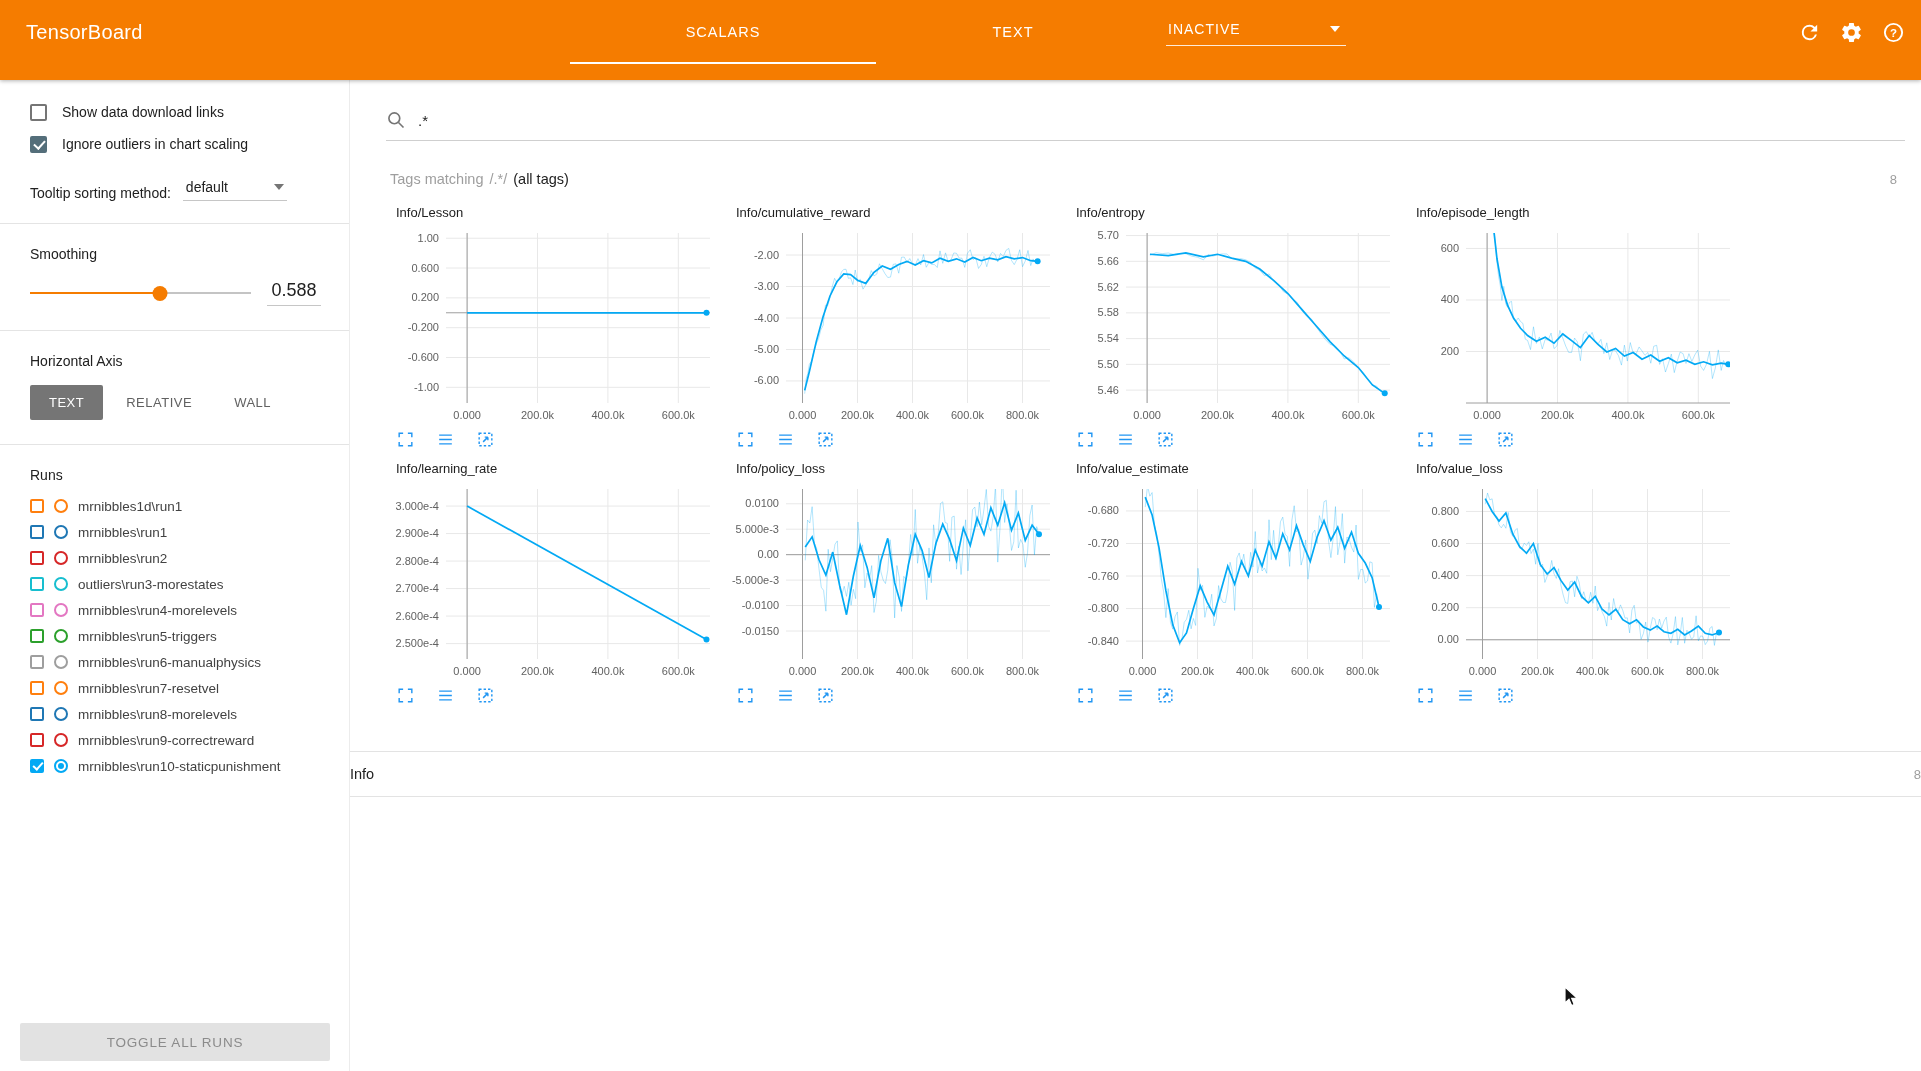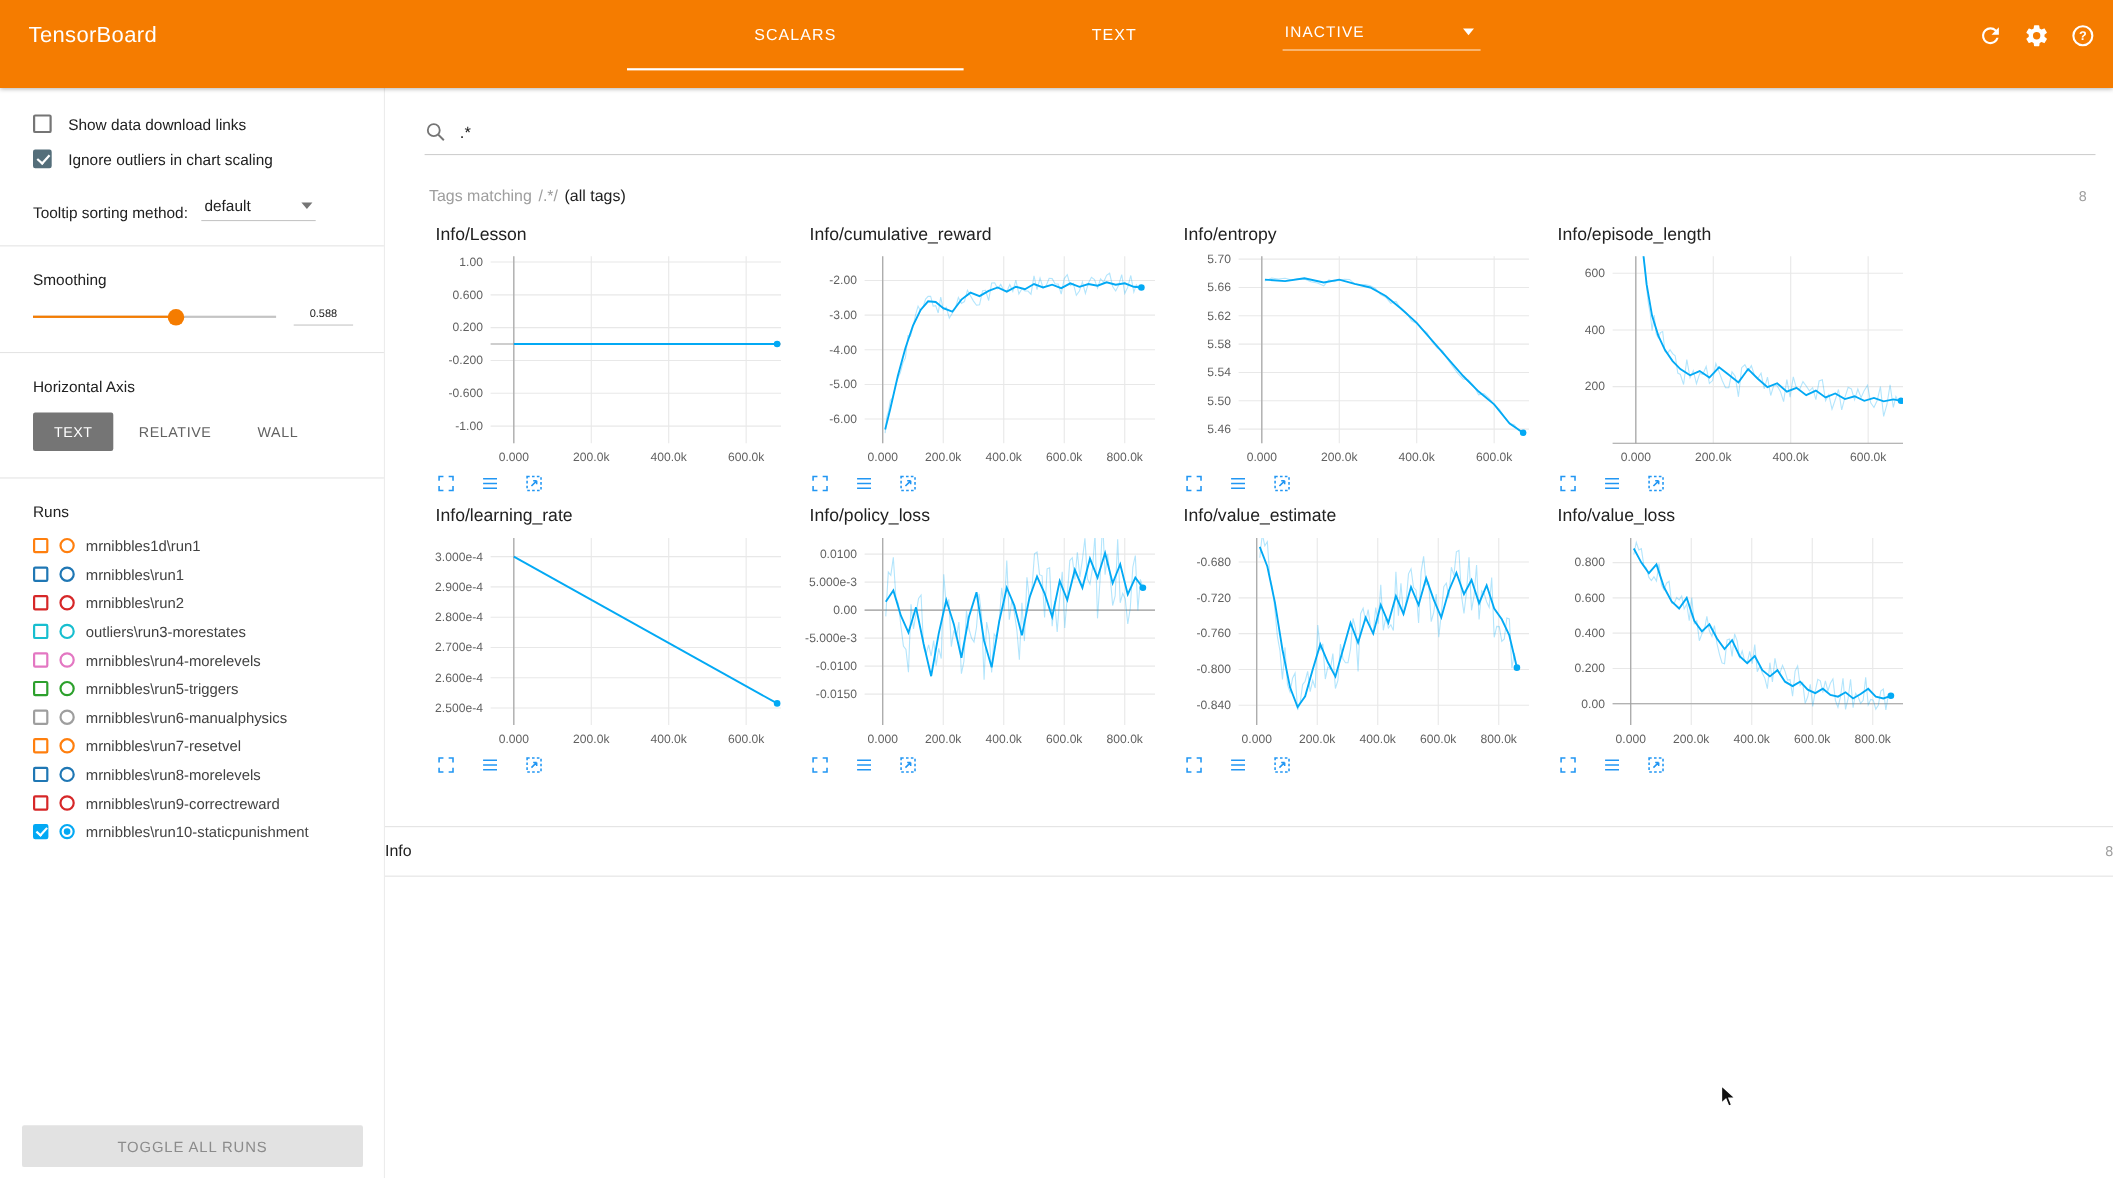--- a/index.html
+++ b/index.html
@@ -23,39 +23,39 @@
   .caret-white{width:0;height:0;border-left:5px solid transparent;border-right:5px solid transparent;border-top:6px solid #fff}
   .header-icons{position:absolute;right:16px;top:0;height:64px;display:flex;align-items:center;gap:19px}
   .header-icons svg{width:23px;height:23px;cursor:pointer}
 
   
   .page-body{display:flex;height:1007px}
   .sidebar{width:350px;flex:0 0 350px;position:relative;border-right:1px solid #ececec;padding-top:24px;font-size:14px}
   main{flex:1;position:relative;padding-top:8px}
 
   
-  .checkbox-row{display:flex;align-items:center;gap:15px;margin:0 28px 15px 30px;cursor:pointer}
+  .checkbox-row{display:flex;align-items:flex-start;gap:15px;margin:0 28px 15px 30px;cursor:pointer}
   .cb{width:17px;height:17px;border:2px solid #757575;border-radius:2px;flex-shrink:0;position:relative;background:#fff}
   .cb.checked{background:var(--checkbox-checked,#546e7a);border-color:var(--checkbox-checked,#546e7a)}
   .cb.checked::after{content:"";position:absolute;left:4px;top:0px;width:5px;height:9px;
       border:solid #fff;border-width:0 2px 2px 0;transform:rotate(42deg)}
   .cb-label{font-size:14px;color:#212121}
   .tooltip-row{display:flex;align-items:flex-end;gap:12px;margin:24px 28px 22px 30px}
   .side-label{font-size:14px;color:#212121}
   .select{display:flex;align-items:center;justify-content:space-between;min-width:104px;
           border-bottom:1px solid #c6c6c6;padding:2px 3px 5px 3px;cursor:pointer}
   .caret-gray{width:0;height:0;border-left:5px solid transparent;border-right:5px solid transparent;border-top:6px solid #757575}
   .divider{border-top:1px solid #e4e4e4}
   .section{padding:22px 28px 24px 30px}
   .slider-row{display:flex;align-items:center;gap:16px;margin-top:18px}
   .slider{position:relative;flex:1;height:15px;cursor:pointer}
   .track{position:absolute;left:0;right:0;top:6.5px;height:2px;background:#c4c4c4}
   .fill{height:100%;background:var(--accent,#f57c00)}
   .thumb{position:absolute;top:0;width:15px;height:15px;border-radius:50%;background:var(--accent,#f57c00);transform:translateX(-50%)}
-  .smooth-value{width:54px;text-align:center;border-bottom:1px solid #c6c6c6;padding-bottom:4px;font-size:10px}
+  .smooth-value{width:54px;text-align:center;border-bottom:1px solid #c6c6c6;padding-bottom:4px;font-size:18px}
   .axis-buttons{display:flex;gap:4px;margin-top:16px}
   .axis-btn{font-size:13px;font-weight:500;letter-spacing:.5px;color:#616161;padding:10px 19px;border-radius:2px;cursor:pointer}
   .axis-btn.active{background:#757575;color:#fff}
   .runs-section{padding-bottom:0}
   .runs-filter{display:block;width:calc(100% - 6px);border:none;border-bottom:1px solid #d6d6d6;outline:none;
                font-size:13.5px;padding:10px 0 7px 0;font-family:"Liberation Sans",sans-serif;color:#212121}
   .runs-filter::placeholder{color:#9e9e9e}
   .runs-list{margin-top:10px}
   .run-row{display:flex;align-items:flex-start;gap:10px;padding:5.5px 0;cursor:pointer}
   .run-cb{width:14px;height:14px;border:2px solid #999;border-radius:2px;flex-shrink:0;position:relative}
@@ -73,21 +73,21 @@
   .search-row{display:flex;align-items:center;gap:12px;margin:22px 16px 0 36px;
               border-bottom:1px solid #cfcfcf;padding-bottom:10px}
   .search-row input{flex:1;border:none;outline:none;font-size:15px;color:#212121;font-family:"Liberation Sans",sans-serif}
   .section-header{display:flex;align-items:baseline;gap:6px;font-size:14.5px;padding:0 24px 0 40px}
   .tags-header{margin-top:30px}
   .muted{color:#9e9e9e}
   .dark{color:#212121}
   .count{margin-left:auto;color:#9e9e9e;font-size:13px}
   .charts-grid{display:grid;grid-template-columns:repeat(4,332px);column-gap:8px;row-gap:12px;margin:18px 0 0 36px}
   .chart-card{width:332px}
-  .chart-title{font-size:16px;color:#212121;margin:0 0 2px 10px;height:20px}
+  .chart-title{font-size:13px;color:#212121;margin:0 0 2px 10px;height:20px}
   .chart-svg{display:block}
   .chart-svg text{font-family:"Liberation Sans",sans-serif}
   .chart-toolbar{display:flex;gap:21px;margin:5px 0 0 10px}
   .cicon{width:19px;height:19px;cursor:pointer}
   .cicon svg{width:19px;height:19px;stroke:#2196f3;fill:none;stroke-width:1.8}
   .info-section{margin-top:46px;border-top:1px solid #e3e3e3;border-bottom:1px solid #e3e3e3;
                 padding:14px 0;cursor:pointer}
 
   .mouse-cursor{position:absolute;left:1562px;top:986px;width:20px;height:22px;z-index:99;pointer-events:none}
 </style>

